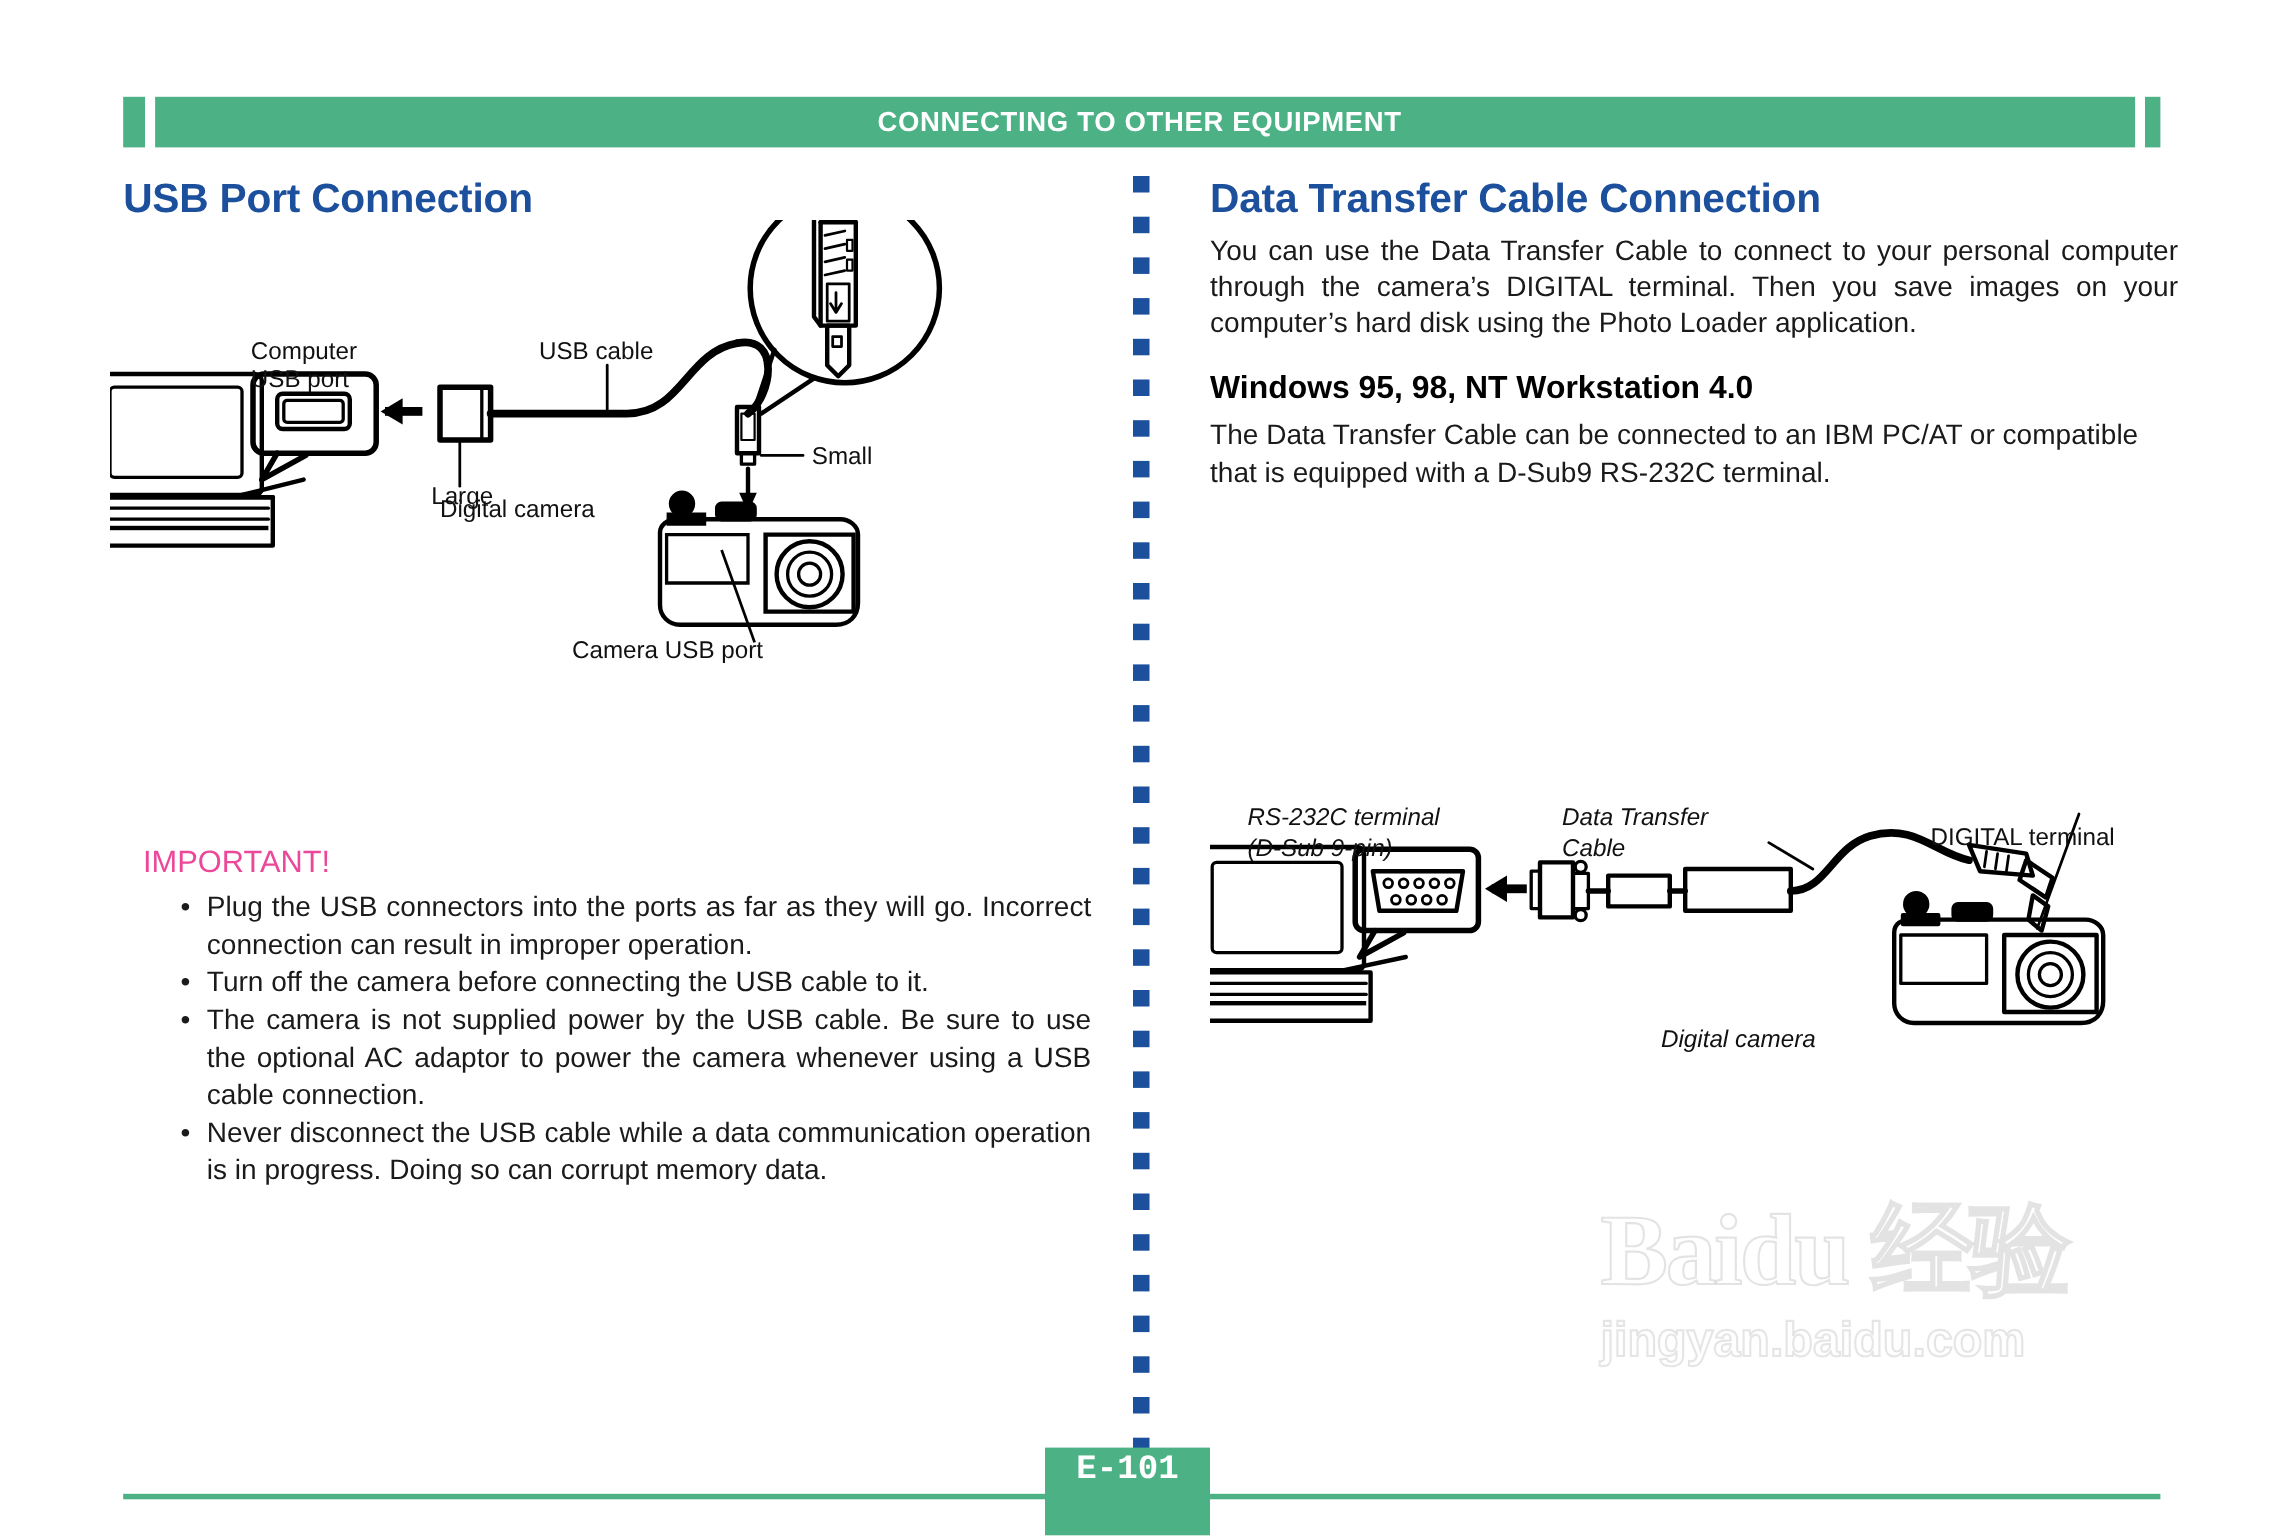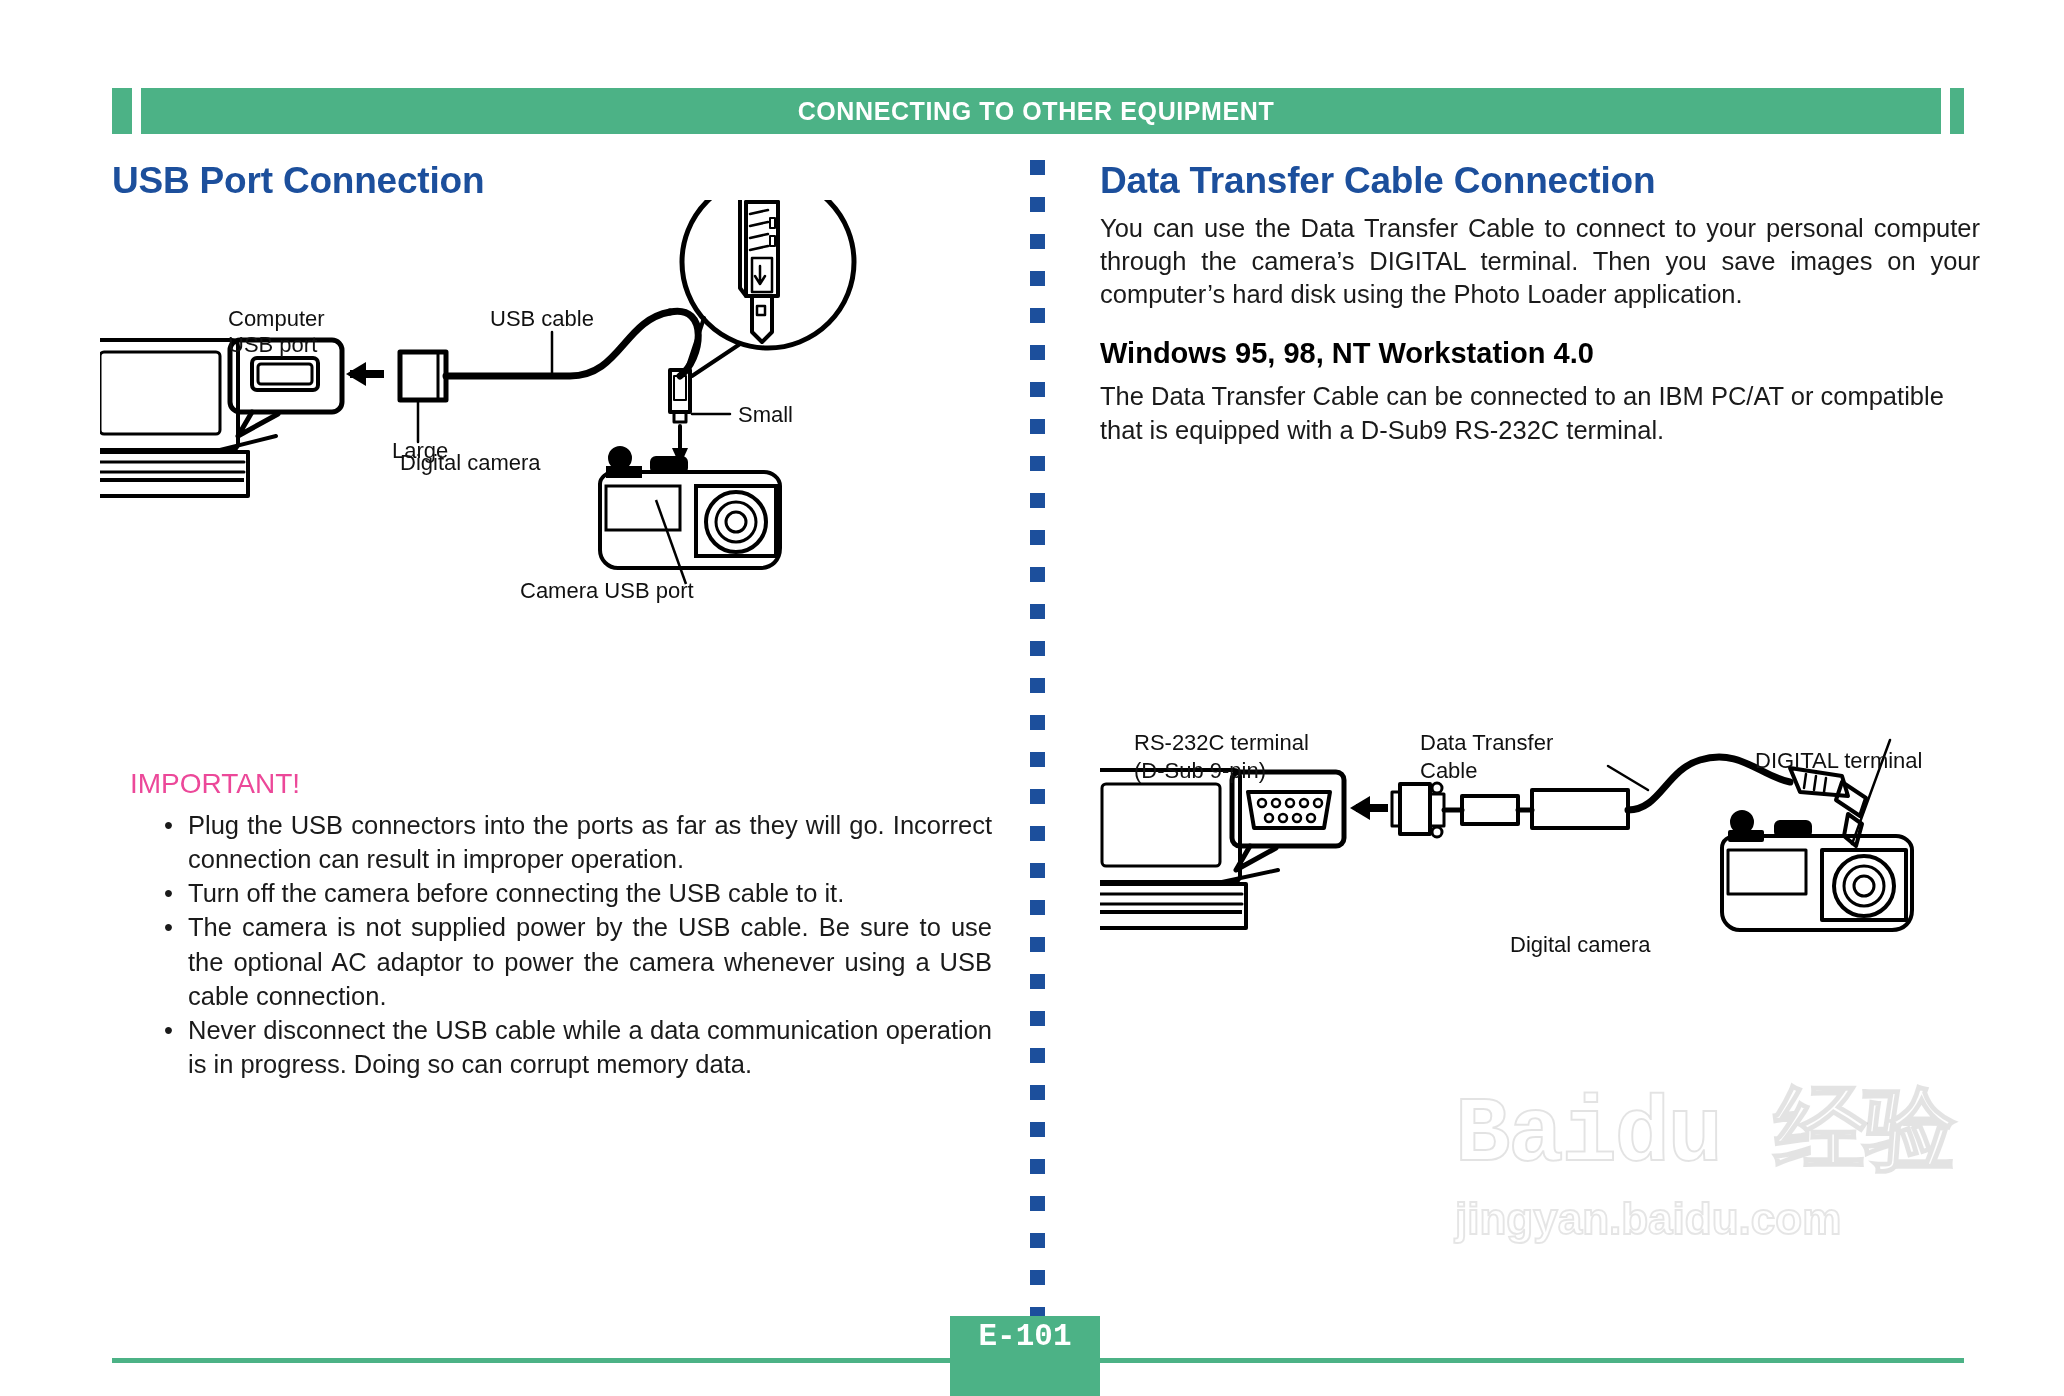--- a/index.html
+++ b/index.html
@@ -193,20 +193,21 @@
     top: 200px;
     width: 900px;
     height: 540px;
   }
   .fig-serial {
     position: absolute;
     left: 1100px;
     top: 730px;
     width: 880px;
     height: 300px;
+    font-style: italic;
   }
   .fig-usb svg, .fig-serial svg { display: block; }
 
   .fig-label { font-family: "Liberation Sans", sans-serif; font-size: 22px; fill: #111; }
 
   
   .watermark {
     position: absolute;
     left: 1455px;
     top: 1090px;
@@ -215,21 +216,21 @@
     pointer-events: none;
     user-select: none;
   }
   .wm-main {
     font-size: 92px;
     font-weight: bold;
     color: rgba(0,0,0,0.0);
     -webkit-text-stroke: 2px rgba(0,0,0,0.11);
     letter-spacing: -2px;
     line-height: 1;
-    font-family: Liberation Mono, monospace;
+    font-family: Liberation Serif, serif;
     white-space: nowrap;
   }
   .wm-sub {
     font-size: 44px;
     font-weight: bold;
     color: rgba(0,0,0,0.0);
     -webkit-text-stroke: 2px rgba(0,0,0,0.10);
     letter-spacing: 0px;
     margin-top: 12px;
     font-family: "Liberation Sans", sans-serif;

